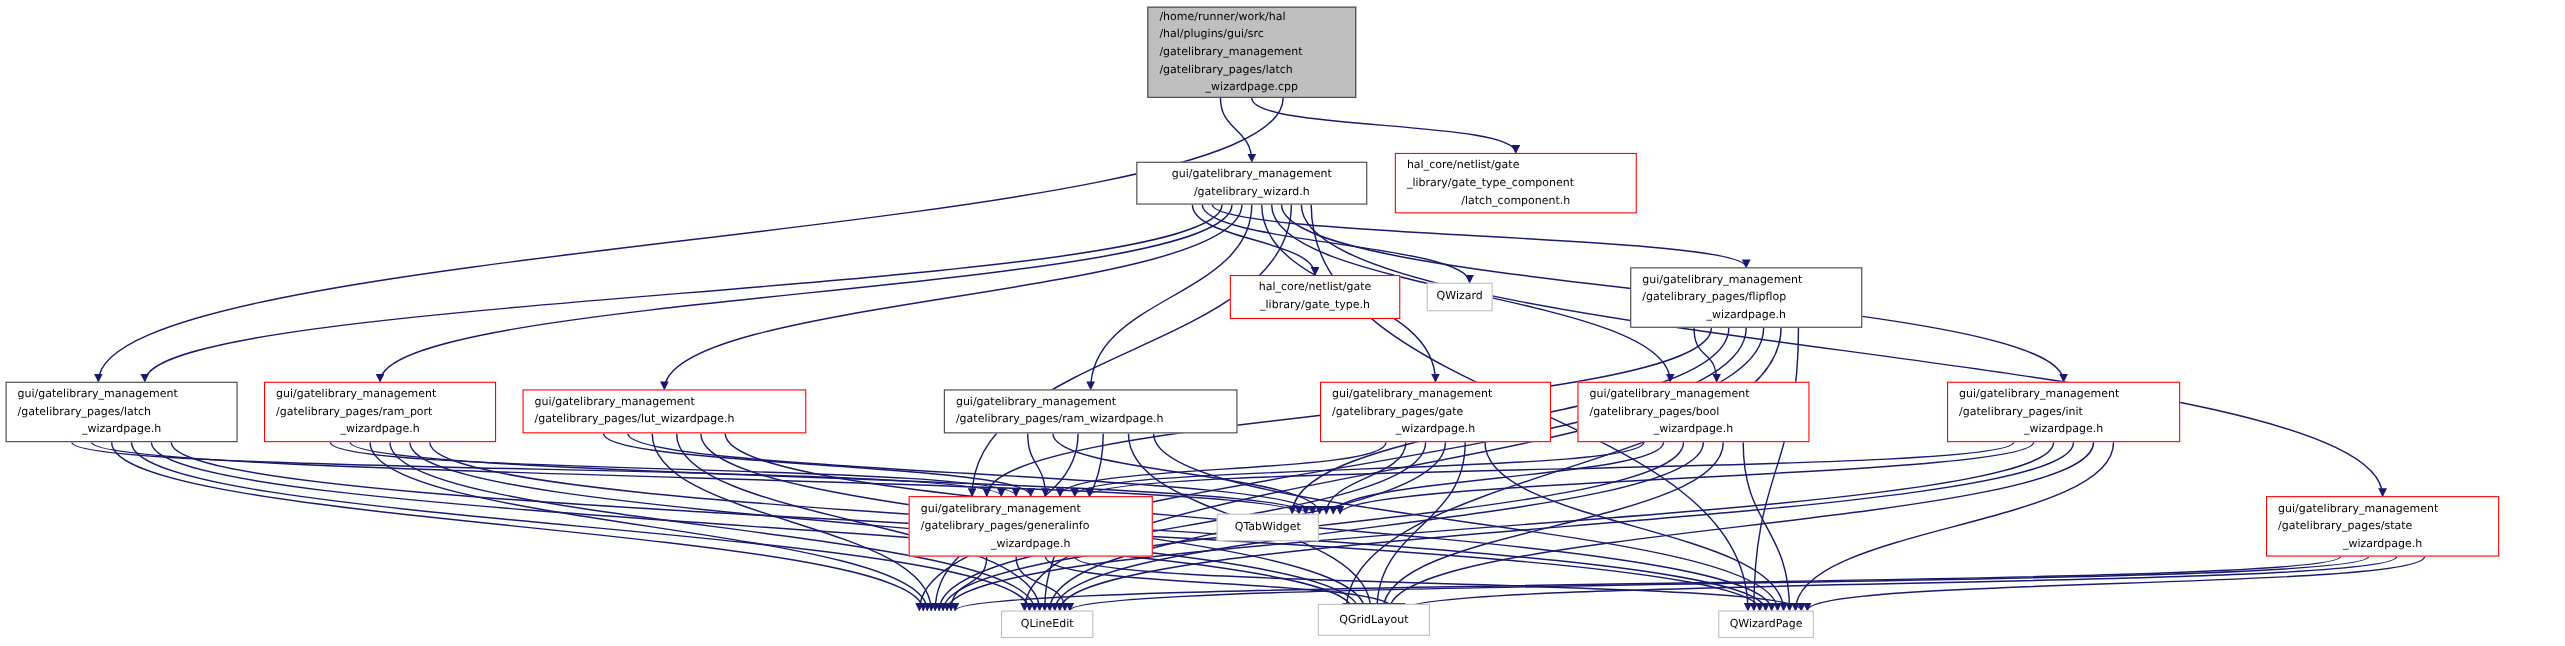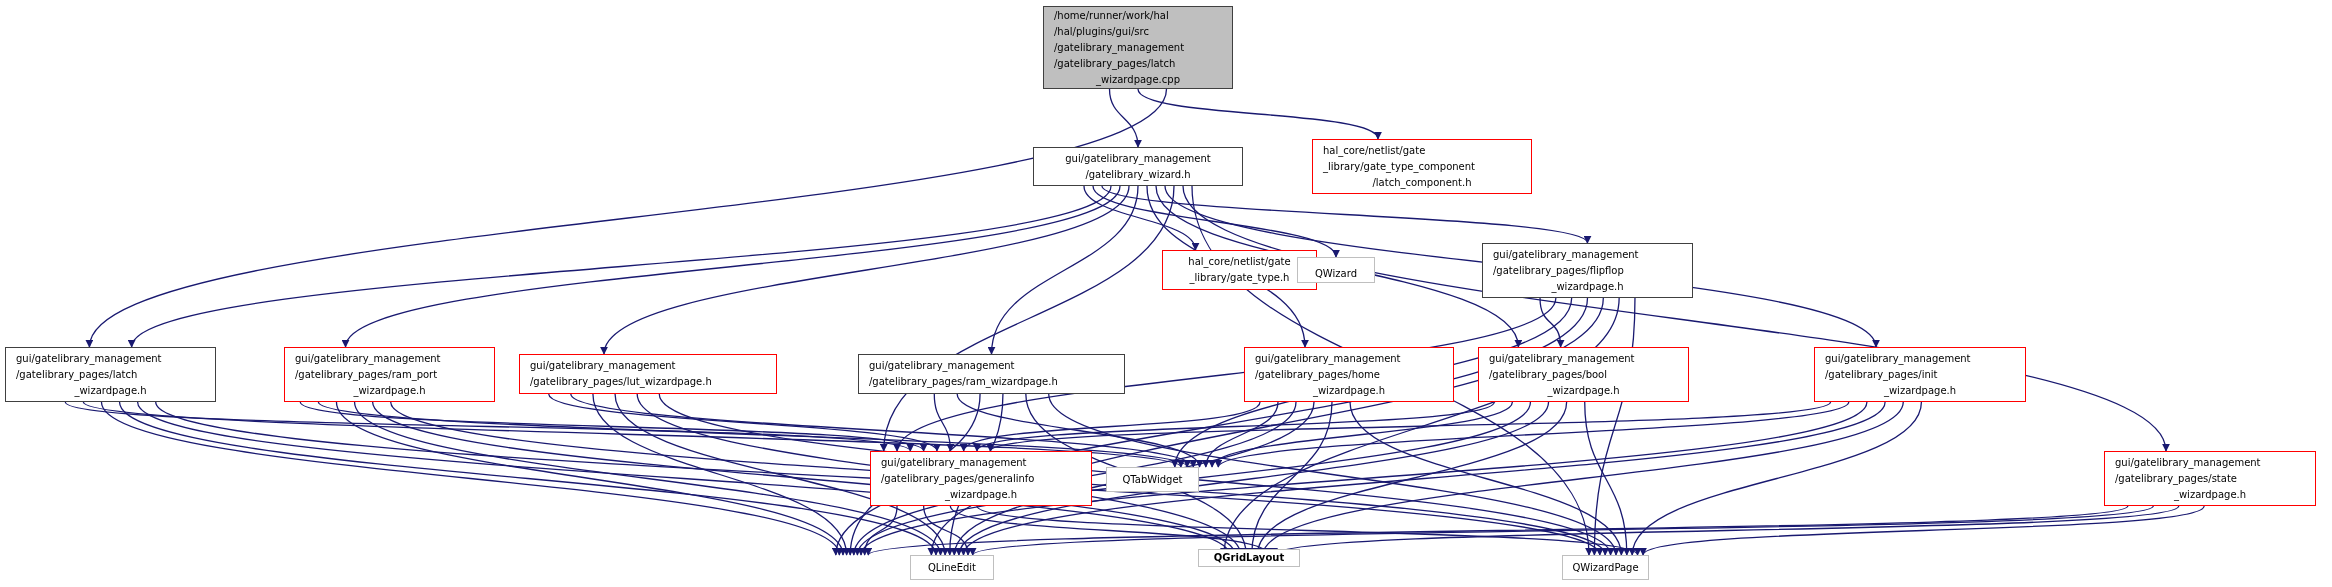--- a/index.html
+++ b/index.html
@@ -7,21 +7,21 @@
          font-family:"DejaVu Sans", sans-serif; }
   #edges { position:absolute; left:0; top:0; }
   .node { position:absolute; box-sizing:border-box; background:#ffffff;
           font-size:10px; line-height:16px; color:#000;
           display:flex; flex-direction:column; justify-content:center;
           padding:0 10px; white-space:nowrap; }
   .node .ln { display:block; text-align:left; }
   .node .ln.c { text-align:center; }
   .k-root { background:#bfbfbf; border:1.5px solid #404040; }
   .k-black { border:1.5px solid #404040; }
-  .k-red { border:1.5px solid #ff0000;margin-left:44px; }
+  .k-red { border:1.5px solid #ff0000; }
   .k-gray { border:1.5px solid #bfbfbf; align-items:center; }
 </style>
 </head>
 <body>
 
 <svg id="edges" width="2332" height="587" xmlns="http://www.w3.org/2000/svg">
   <defs>
     <marker id="arrow" viewBox="0 0 10 10" refX="9" refY="5" markerWidth="8" markerHeight="8" orient="auto-start-reverse" markerUnits="userSpaceOnUse">
       <path d="M0,0 L10,5 L0,10 z" fill="#191970"></path>
     </marker>
@@ -117,21 +117,21 @@
     </div>
     <div class="node k-red" style="left: 1268px; top: 139px; width: 220px; height: 55px;">
       <span class="ln">hal_core/netlist/gate</span>
       <span class="ln">_library/gate_type_component</span>
       <span class="ln c">/latch_component.h</span>
     </div>
     <div class="node k-red" style="left: 1118px; top: 250px; width: 155px; height: 40px;">
       <span class="ln c">hal_core/netlist/gate</span>
       <span class="ln c">_library/gate_type.h</span>
     </div>
-    <div class="node k-gray" style="left: 1297px; top: 257px; width: 78px; height: 26px; justify-content: flex-end;">
+    <div class="node k-gray" style="left: 1297px; top: 257px; width: 60px; height: 26px;">
       <span class="ln c">QWizard</span>
     </div>
     <div class="node k-black" style="left: 1482px; top: 243px; width: 211px; height: 55px;">
       <span class="ln">gui/gatelibrary_management</span>
       <span class="ln">/gatelibrary_pages/flipflop</span>
       <span class="ln c">_wizardpage.h</span>
     </div>
     <div class="node k-black" style="left: 5px; top: 347px; width: 211px; height: 55px;">
       <span class="ln">gui/gatelibrary_management</span>
       <span class="ln">/gatelibrary_pages/latch</span>
@@ -145,21 +145,21 @@
     <div class="node k-red" style="left: 475px; top: 354px; width: 258px; height: 40px;">
       <span class="ln">gui/gatelibrary_management</span>
       <span class="ln">/gatelibrary_pages/lut_wizardpage.h</span>
     </div>
     <div class="node k-black" style="left: 858px; top: 354px; width: 267px; height: 40px;">
       <span class="ln">gui/gatelibrary_management</span>
       <span class="ln">/gatelibrary_pages/ram_wizardpage.h</span>
     </div>
     <div class="node k-red" style="left: 1200px; top: 347px; width: 210px; height: 55px;">
       <span class="ln">gui/gatelibrary_management</span>
-      <span class="ln">/gatelibrary_pages/home</span>
+      <span class="ln">/gatelibrary_pages/gate</span>
       <span class="ln c">_wizardpage.h</span>
     </div>
     <div class="node k-red" style="left: 1434px; top: 347px; width: 211px; height: 55px;">
       <span class="ln">gui/gatelibrary_management</span>
       <span class="ln">/gatelibrary_pages/bool</span>
       <span class="ln c">_wizardpage.h</span>
     </div>
     <div class="node k-red" style="left: 1770px; top: 347px; width: 212px; height: 55px;">
       <span class="ln">gui/gatelibrary_management</span>
       <span class="ln">/gatelibrary_pages/init</span>
@@ -177,19 +177,19 @@
       <span class="ln">gui/gatelibrary_management</span>
       <span class="ln">/gatelibrary_pages/state</span>
       <span class="ln c">_wizardpage.h</span>
     </div>
     <div class="node k-gray" style="left: 819px; top: 555px; width: 66px; height: 25px; margin-top: 34px;">
       <span class="ln c">QLabel</span>
     </div>
     <div class="node k-gray" style="left: 910px; top: 555px; width: 84px; height: 25px; justify-content: center;">
       <span class="ln c">QLineEdit</span>
     </div>
-    <div class="node k-gray" style="left: 1198px; top: 549px; width: 102px; height: 18px; font-weight: bold;">
+    <div class="node k-gray" style="left: 1198px; top: 549px; width: 102px; height: 29px;">
       <span class="ln c">QGridLayout</span>
     </div>
     <div class="node k-gray" style="left: 1562px; top: 555px; width: 87px; height: 25px;">
       <span class="ln c">QWizardPage</span>
     </div>
   </div>
 
 </body></html>

